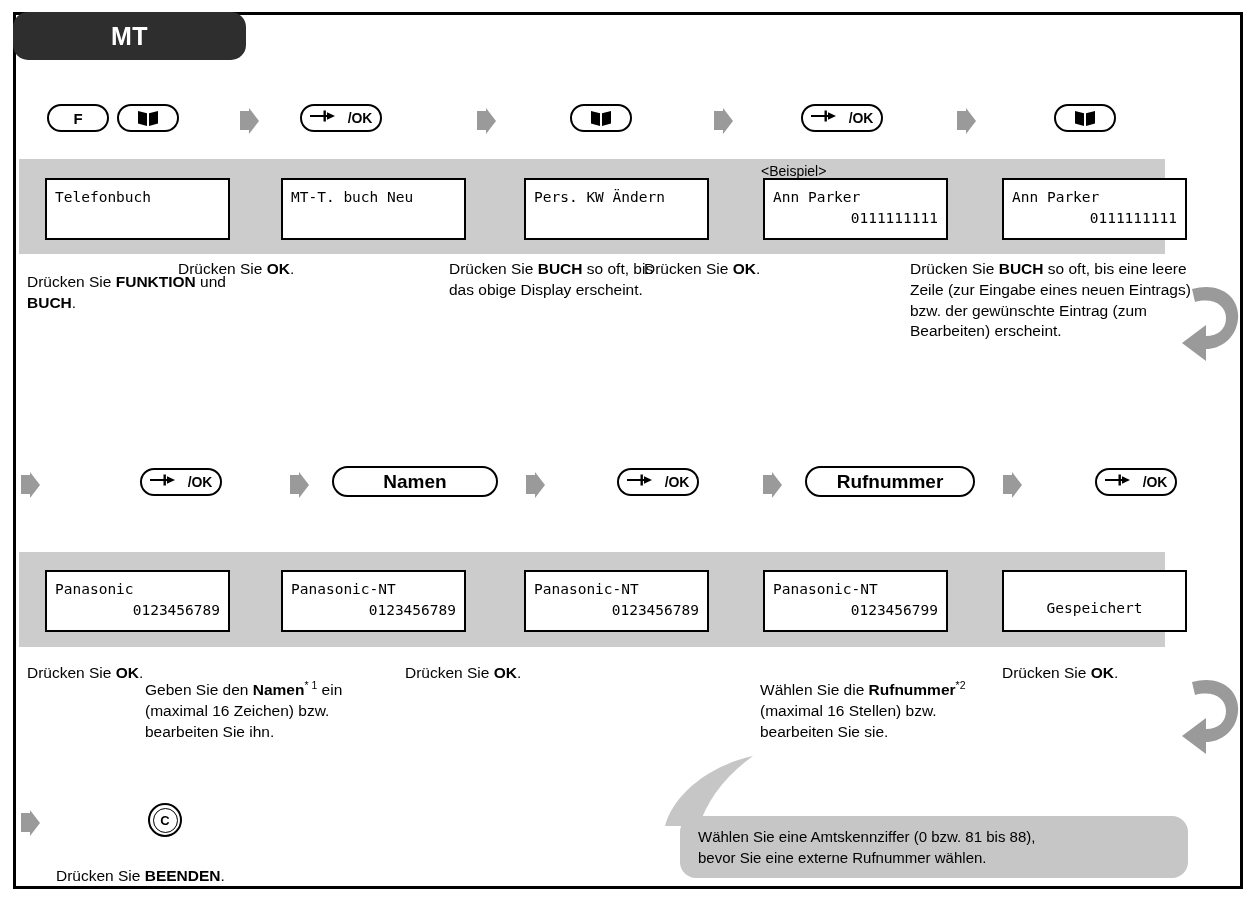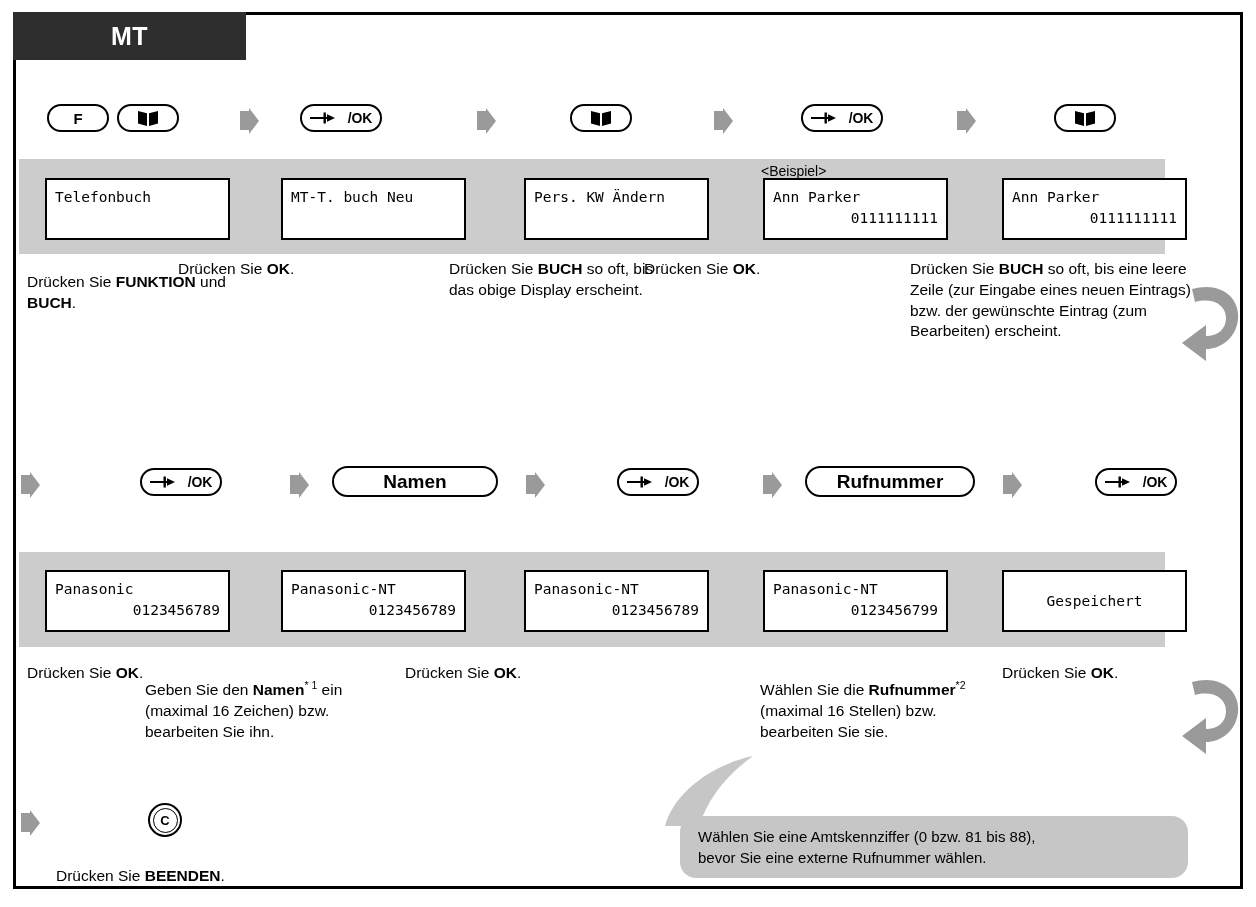--- a/index.html
+++ b/index.html
@@ -40,20 +40,21 @@
     height: 48px;
     background: #2e2e2e;
     color: #ffffff;
     font-weight: bold;
     font-size: 25px;
     letter-spacing: 0.5px;
     display: flex;
     align-items: center;
     justify-content: center;
     box-sizing: border-box;
+    border-radius: 15px;
   }
 
   
   .key {
     position: absolute;
     box-sizing: border-box;
     border: 2.5px solid #000;
     border-radius: 999px;
     background: #fff;
     display: flex;
@@ -63,21 +64,21 @@
     color: #000;
     height: 28px;
   }
   .key-f { width: 62px; font-size: 15px; }
   .key-book { width: 62px; }
   .key-ok { width: 82px; font-size: 14px; letter-spacing: -0.2px; }
   .key-wide { height: 31px; font-size: 19px; }
 
   .key-ok .okwrap {
     display: flex;
-    align-items: center;
+    align-items: flex-start;
     gap: 12px;
   }
   .key-ok .oktext { font-size: 14px; font-weight: bold; }
 
   
   .key-c {
     position: absolute;
     width: 34px;
     height: 34px;
     border-radius: 50%;
@@ -118,21 +119,21 @@
     background: #ffffff;
     border: 2px solid #000;
     box-sizing: border-box;
     font-family: "DejaVu Sans Mono", monospace;
     font-size: 14.5px;
     color: #000;
     padding: 7px 8px 0 8px;
     line-height: 1.45;
   }
   .lcd .line2 { text-align: right; }
-  .lcd.center { text-align: center; padding-top: 19px; }
+  .lcd.center { text-align: center; padding-top: 26px; }
 
   .beispiel {
     position: absolute;
     font-size: 14px;
     color: #000;
   }
 
   
   .cap {
     position: absolute;

